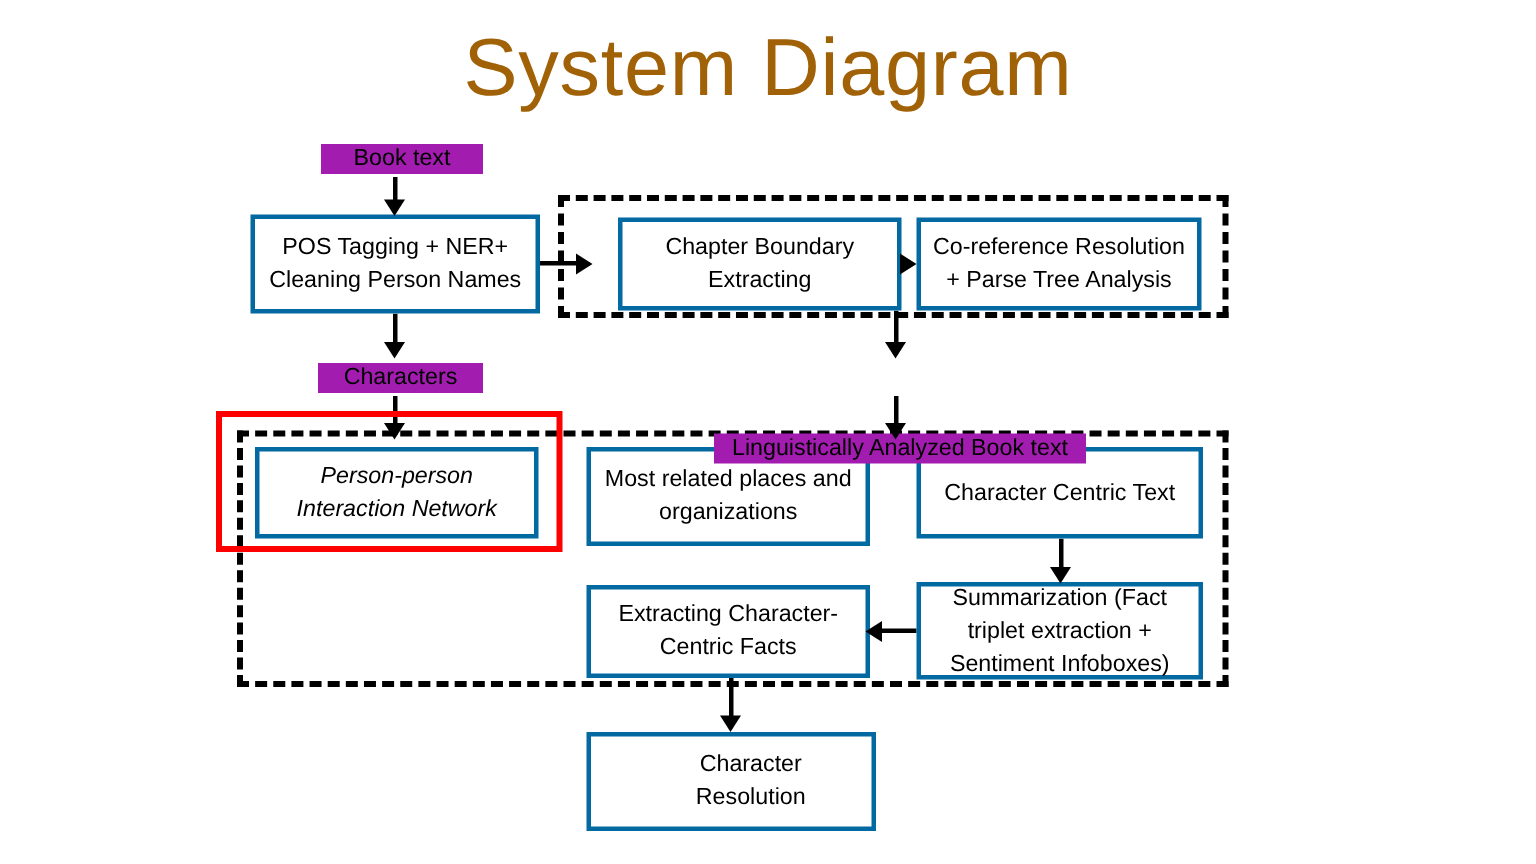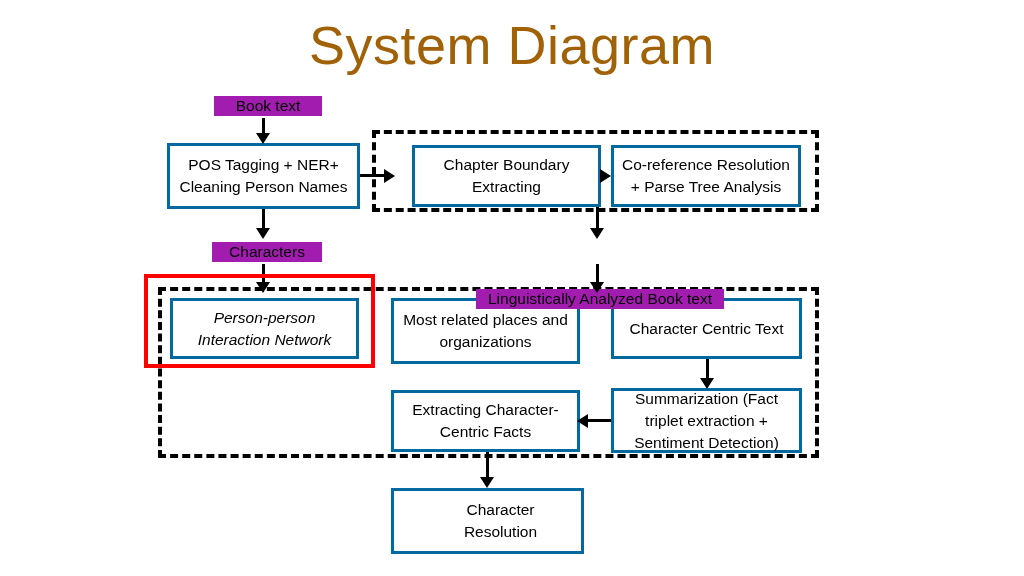--- a/index.html
+++ b/index.html
@@ -193,21 +193,21 @@
     <span>Character Centric Text</span>
   </div>
 
   <div class="vline" style="left:706px; top:359px; height:26px;"></div>
   <div class="arrow-down" style="left:700px; top:378px;"></div>
 
   <div class="node" style="left:611px; top:388px; width:191px; height:65px;">
     <span>
       <span>Summarization (Fact</span><br>
       <span>triplet extraction +</span><br>
-      <span>Sentiment Detection)</span>
+      <span>Sentiment Infoboxes)</span>
     </span>
   </div>
 
   <div class="hline" style="left:585px; top:419px; width:28px;"></div>
   <div class="arrow-left" style="left:577px; top:414px;"></div>
 
   <div class="node" style="left:391px; top:390px; width:189px; height:62px;">
     <span>
       <span>Extracting Character-</span><br>
       <span>Centric Facts</span>

